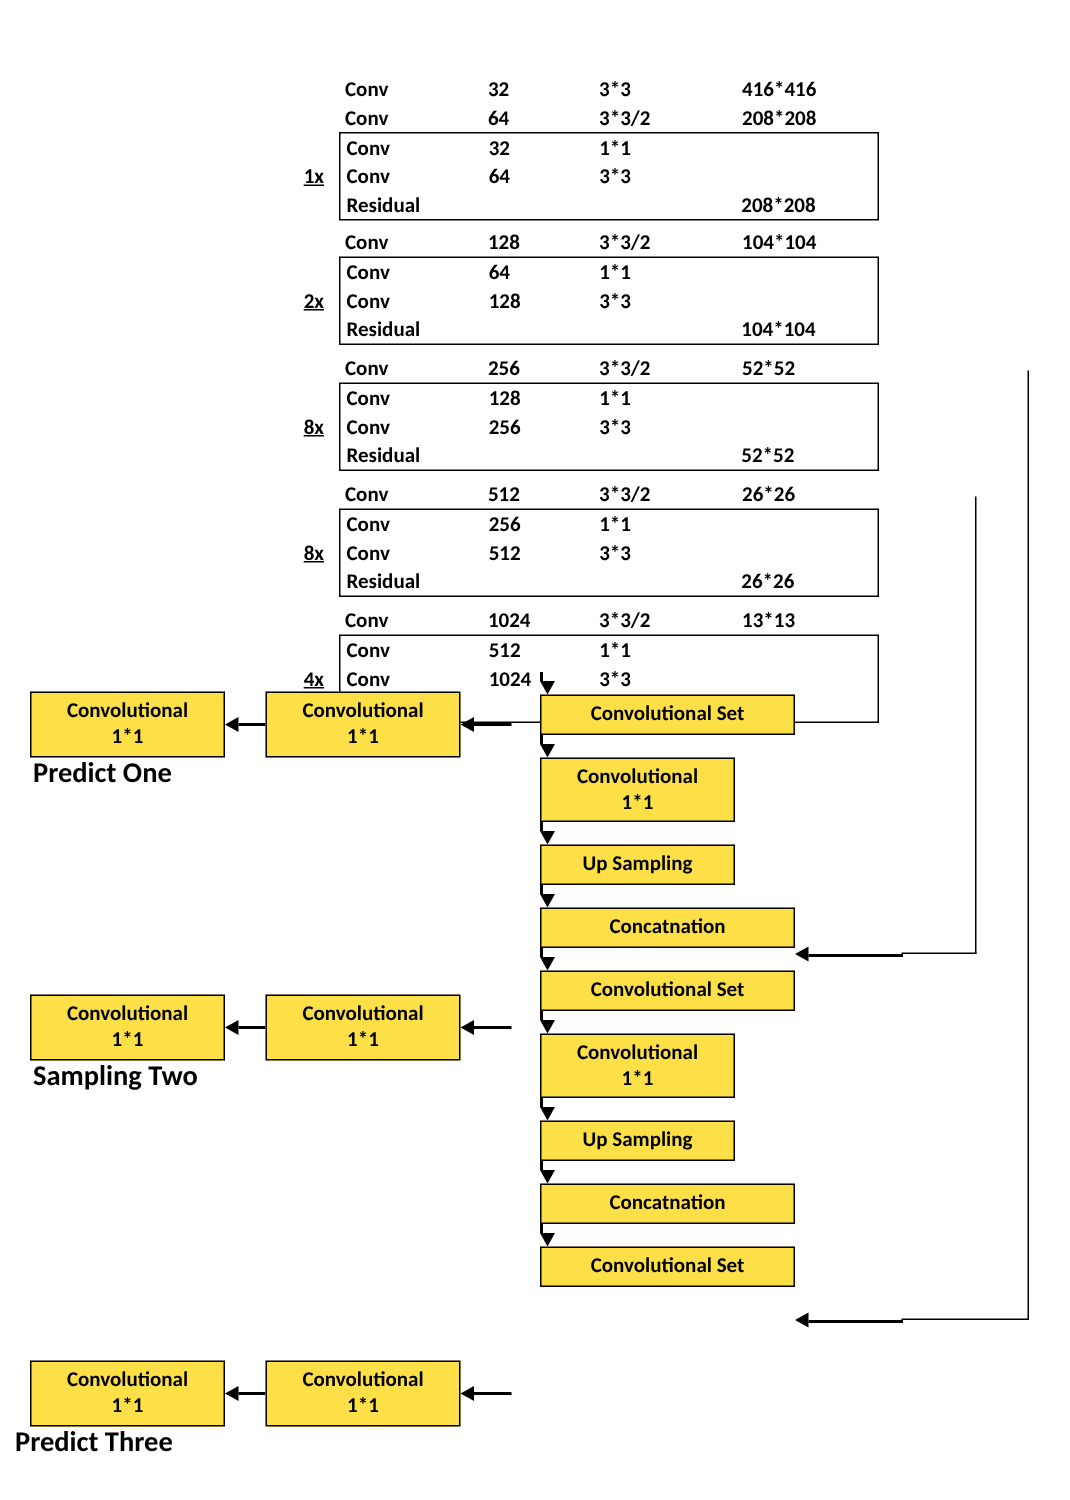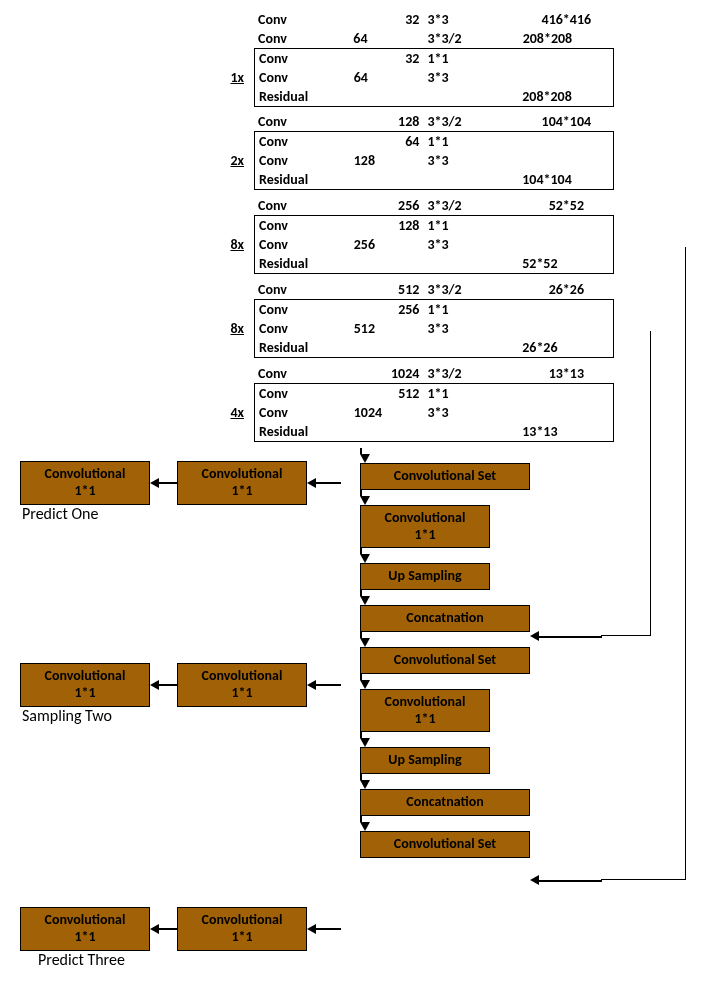--- a/index.html
+++ b/index.html
@@ -14,28 +14,28 @@
     font-weight: bold;
   }
   .container { position: relative; width: 693px; height: 980px; }
   .row { display: flex; align-items: center; }
   .mult-label { width: 60px; text-align: right; padding-right: 10px; text-decoration: underline; }
   .block-area { width: 360px; }
   .tbl { width: 100%; border-collapse: collapse; }
   .tbl td { padding: 1px 4px; height: 18px; }
   .bordered { border: 1.5px solid #000; }
   .col-type   { width: 90px; }
-  .col-filt   { width: 70px; text-align: right; }
+  .col-filt   { width: 70px; }
   .col-kern   { width: 90px; }
-  .col-out    { width: 90px; text-align: center; }
+  .col-out    { width: 90px; }
   .box {
     border: 1.5px solid #000;
     padding: 4px 10px;
     text-align: center;
-    background: #a16207;
+    background: #fde047;
     line-height: 1.2;
     display: inline-block;
   }
   .flow-col {
     position: absolute;
     left: 350px;
     display: flex;
     flex-direction: column;
     align-items: flex-start;
   }
@@ -52,30 +52,30 @@
   .arrow-left {
     width: 0; height: 0;
     border-top: 5px solid transparent;
     border-bottom: 5px solid transparent;
     border-right: 9px solid #000;
     display: inline-block;
   }
   .vline { width: 1.5px; background: #000; }
   .vline-short { height: 6px; }
   .hconn { height: 1.5px; background: #000; }
-  .stage-wrap { position: absolute; left: 184px; }
+  .stage-wrap { position: absolute; left: 156px; margin-top: 40px; }
   .predict-row {
     position: absolute;
     display: flex;
     align-items: center;
   }
   .predict-label {
     position: absolute;
-    font-weight: normal;
-    font-size: 16px;
+    font-weight: bold;
+    font-size: 19px;
   }
   
   .skip {
     position: absolute;
     border: 1.5px solid #000;
     border-left: none;
     border-top: none;
   }
   .skip-arrow {
     position: absolute;
@@ -372,21 +372,21 @@
   <div class="predict-label" style="top:696px; left:12px;">Sampling Two</div>
 
   <div class="predict-row" style="top:897px; left:10px;">
     <div class="box side-box"><span>Convolutional</span><br><span>1*1</span></div>
     <div class="arrow-left"></div>
       <div class="hconn" style="width:18px;"></div>
     <div class="box side-box"><span>Convolutional</span><br><span>1*1</span></div>
     <div class="arrow-left"></div>
       <div class="hconn" style="width:25px;"></div>
   </div>
-  <div class="predict-label" style="top:940px; left:28px;">Predict Three</div>
+  <div class="predict-label" style="top:940px; left:0;">Predict Three</div>
 
   <div class="skip" style="top:237px; left:591px; width:85px; height:633px;"></div>
   <div class="skip-arrow" style="top:865px; left:520px;"></div>
   <div class="hconn" style="position:absolute; top:870px; left:529px; width:63px;"></div>
 
   <div class="skip" style="top:321px; left:591px; width:50px; height:305px;"></div>
   <div class="skip-arrow" style="top:621px; left:520px;"></div>
   <div class="hconn" style="position:absolute; top:626px; left:529px; width:63px;"></div>
 
 </div>

